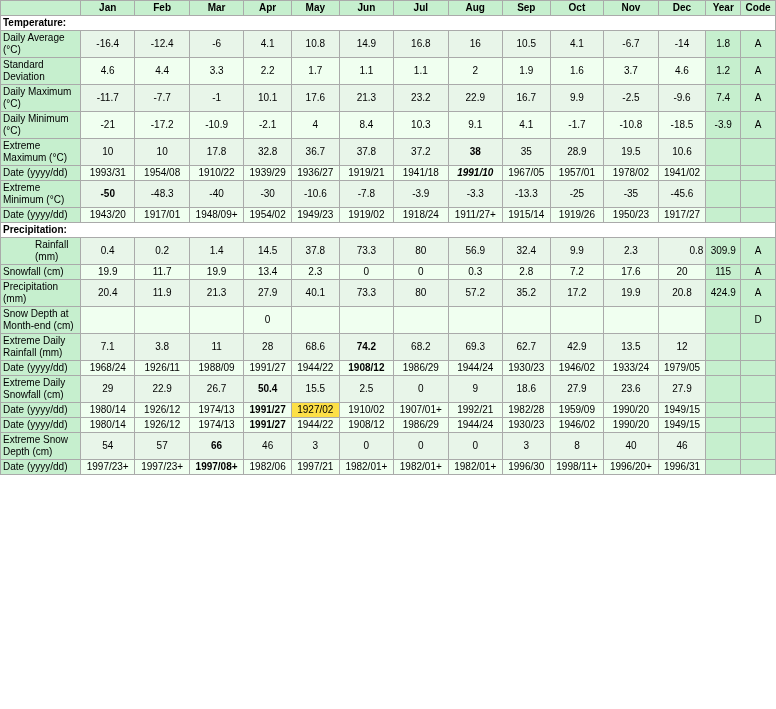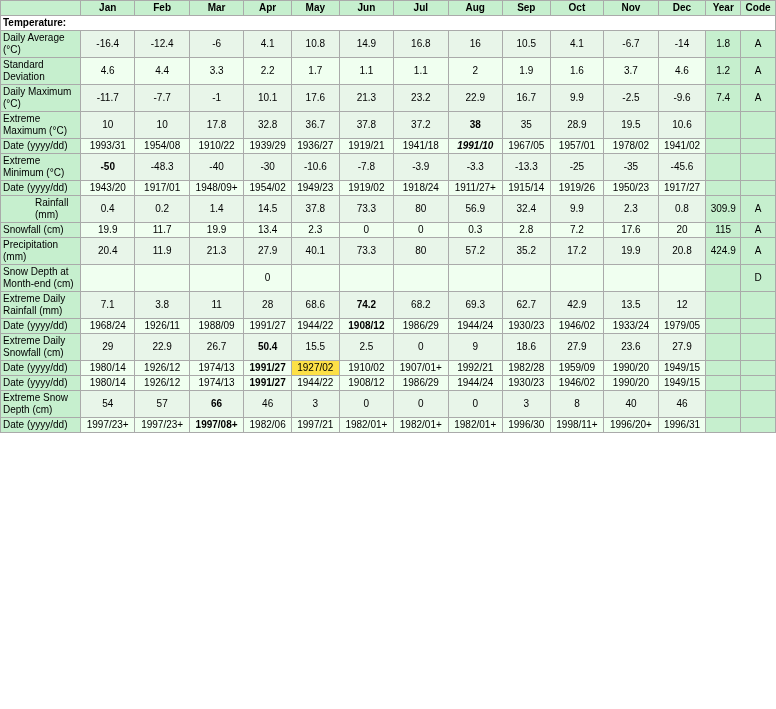--- a/index.html
+++ b/index.html
@@ -85,20 +85,37 @@
         <td class="data-cell" style="background: rgb(232, 245, 233);">23.2</td>
         <td class="data-cell" style="background: rgb(232, 245, 233);">22.9</td>
         <td class="data-cell" style="background: rgb(232, 245, 233);">16.7</td>
         <td class="data-cell" style="background: rgb(232, 245, 233);">9.9</td>
         <td class="data-cell" style="background: rgb(232, 245, 233);">-2.5</td>
         <td class="data-cell" style="background: rgb(232, 245, 233);">-9.6</td>
         <td class="data-cell" style="background: rgb(198, 239, 206);">7.4</td>
         <td class="data-cell" style="background: rgb(198, 239, 206);">A</td>
       </tr>
       <tr>
+        <td class="row-label" style="width: 80px;">Daily Minimum (°C)</td>
+        <td class="data-cell" style="background: rgb(240, 255, 240);">-21</td>
+        <td class="data-cell" style="background: rgb(240, 255, 240);">-17.2</td>
+        <td class="data-cell" style="background: rgb(240, 255, 240);">-10.9</td>
+        <td class="data-cell" style="background: rgb(240, 255, 240);">-2.1</td>
+        <td class="data-cell" style="background: rgb(240, 255, 240);">4</td>
+        <td class="data-cell" style="background: rgb(240, 255, 240);">8.4</td>
+        <td class="data-cell" style="background: rgb(240, 255, 240);">10.3</td>
+        <td class="data-cell" style="background: rgb(240, 255, 240);">9.1</td>
+        <td class="data-cell" style="background: rgb(240, 255, 240);">4.1</td>
+        <td class="data-cell" style="background: rgb(240, 255, 240);">-1.7</td>
+        <td class="data-cell" style="background: rgb(240, 255, 240);">-10.8</td>
+        <td class="data-cell" style="background: rgb(240, 255, 240);">-18.5</td>
+        <td class="data-cell" style="background: rgb(198, 239, 206);">-3.9</td>
+        <td class="data-cell" style="background: rgb(198, 239, 206);">A</td>
+      </tr>
+      <tr>
         <td class="row-label" style="width: 80px;">Extreme Maximum (°C)</td>
         <td class="data-cell" style="background: rgb(232, 245, 233);">10</td>
         <td class="data-cell" style="background: rgb(232, 245, 233);">10</td>
         <td class="data-cell" style="background: rgb(232, 245, 233);">17.8</td>
         <td class="data-cell" style="background: rgb(232, 245, 233);">32.8</td>
         <td class="data-cell" style="background: rgb(232, 245, 233);">36.7</td>
         <td class="data-cell" style="background: rgb(232, 245, 233);">37.8</td>
         <td class="data-cell" style="background: rgb(232, 245, 233);">37.2</td>
         <td class="data-cell" style="font-weight: bold; background: rgb(232, 245, 233);">38</td>
         <td class="data-cell" style="background: rgb(232, 245, 233);">35</td>
@@ -152,34 +169,37 @@
         <td class="data-cell" style="background: rgb(240, 255, 240);">1919/02</td>
         <td class="data-cell" style="background: rgb(240, 255, 240);">1918/24</td>
         <td class="data-cell" style="background: rgb(240, 255, 240);">1911/27+</td>
         <td class="data-cell" style="background: rgb(240, 255, 240);">1915/14</td>
         <td class="data-cell" style="background: rgb(240, 255, 240);">1919/26</td>
         <td class="data-cell" style="background: rgb(240, 255, 240);">1950/23</td>
         <td class="data-cell" style="background: rgb(240, 255, 240);">1917/27</td>
         <td class="data-cell" style="background: rgb(198, 239, 206);"></td>
         <td class="data-cell" style="background: rgb(198, 239, 206);"></td>
       </tr>
+      <tr class="section-header">
+        <td colspan="15"><span>Precipitation:</span></td>
+      </tr>
       <tr>
         <td class="row-label" style="width: 80px; padding-left: 34px;">Rainfall (mm)</td>
         <td class="data-cell" style="background: rgb(232, 245, 233);">0.4</td>
         <td class="data-cell" style="background: rgb(232, 245, 233);">0.2</td>
         <td class="data-cell" style="background: rgb(232, 245, 233);">1.4</td>
         <td class="data-cell" style="background: rgb(232, 245, 233);">14.5</td>
         <td class="data-cell" style="background: rgb(232, 245, 233);">37.8</td>
         <td class="data-cell" style="background: rgb(232, 245, 233);">73.3</td>
         <td class="data-cell" style="background: rgb(232, 245, 233);">80</td>
         <td class="data-cell" style="background: rgb(232, 245, 233);">56.9</td>
         <td class="data-cell" style="background: rgb(232, 245, 233);">32.4</td>
         <td class="data-cell" style="background: rgb(232, 245, 233);">9.9</td>
         <td class="data-cell" style="background: rgb(232, 245, 233);">2.3</td>
-        <td class="data-cell" style="background: rgb(232, 245, 233);">0.8</td>
+        <td class="data-cell" style="background: rgb(232, 245, 233); text-align: right;">0.8</td>
         <td class="data-cell" style="background: rgb(198, 239, 206);">309.9</td>
         <td class="data-cell" style="background: rgb(198, 239, 206);">A</td>
       </tr>
       <tr>
         <td class="row-label" style="width: 80px;">Snowfall (cm)</td>
         <td class="data-cell" style="background: rgb(240, 255, 240);">19.9</td>
         <td class="data-cell" style="background: rgb(240, 255, 240);">11.7</td>
         <td class="data-cell" style="background: rgb(240, 255, 240);">19.9</td>
         <td class="data-cell" style="background: rgb(240, 255, 240);">13.4</td>
         <td class="data-cell" style="background: rgb(240, 255, 240);">2.3</td>

